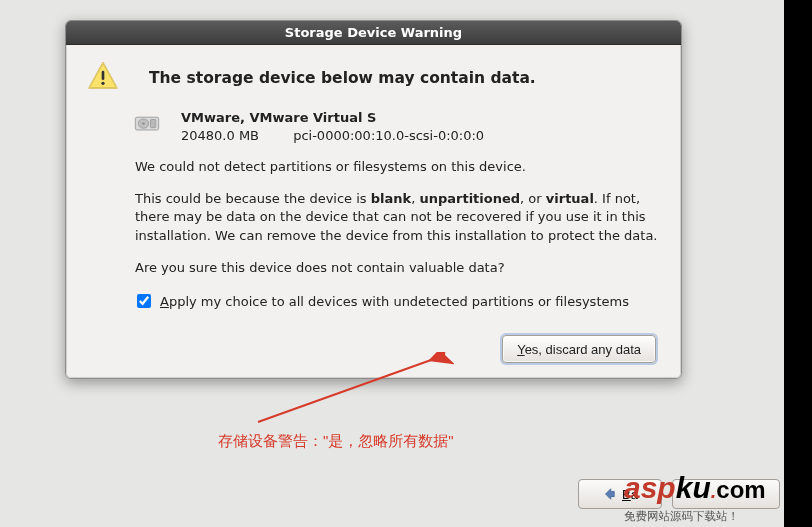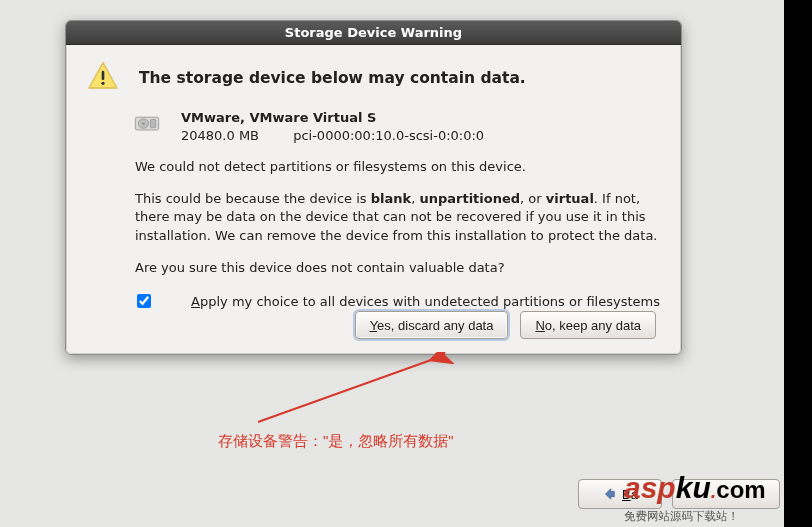--- a/index.html
+++ b/index.html
@@ -46,21 +46,21 @@
     padding: 15px 20px 14px 20px;
     border: 1px solid #d0cfce;
     border-top: none;
     background: #f2f1f0;
     border-bottom-left-radius: 5px;
     border-bottom-right-radius: 5px;
   }
   .header-row {
     display: flex;
     align-items: center;
-    gap: 20px;
+    gap: 30px;
     margin-bottom: 14px;
   }
   .warning-icon-svg { width: 32px; height: 32px; flex-shrink: 0; }
   .header-text {
     font-size: 15.5px;
     font-weight: bold;
     color: #222;
   }
   .device-row {
     display: flex;
@@ -81,21 +81,21 @@
     margin-bottom: 14px;
   }
   .body-text .para { margin-bottom: 14px; }
 
   .check-row {
     margin-left: 46px;
     display: flex;
     align-items: center;
     gap: 6px;
     margin-top: 4px;
-    justify-content: space-between;
+    margin-bottom: 24px;
   }
   .check-row input { width: 14px; height: 14px; }
   .mn-u { text-decoration: underline; }
 
   .btn-row {
     display: flex;
     justify-content: flex-end;
     gap: 12px;
     padding-right: 4px;
   }
@@ -233,23 +233,20 @@
       <input type="checkbox" checked="" style="">
       <span>
         <span class="mn-u">A</span><span>pply my choice to all devices with undetected partitions or filesystems</span>
       </span>
     </label>
 
     <div class="btn-row">
       <button class="btn primary">
         <span class="mn-u">Y</span><span>es, discard any data</span>
       </button>
-      <button class="btn">
-        <span class="mn-u">N</span><span>o, keep any data</span>
-      </button>
     </div>
 
   </div>
 </div>
 
 <svg class="annotation-svg" viewBox="0 0 220 80">
   <defs>
     <marker id="arrhead" markerWidth="12" markerHeight="12" refX="3" refY="6" orient="auto">
       <path d="M0,0 L12,6 L0,12 L3,6 Z" fill="#d63a2a"></path>
     </marker>

